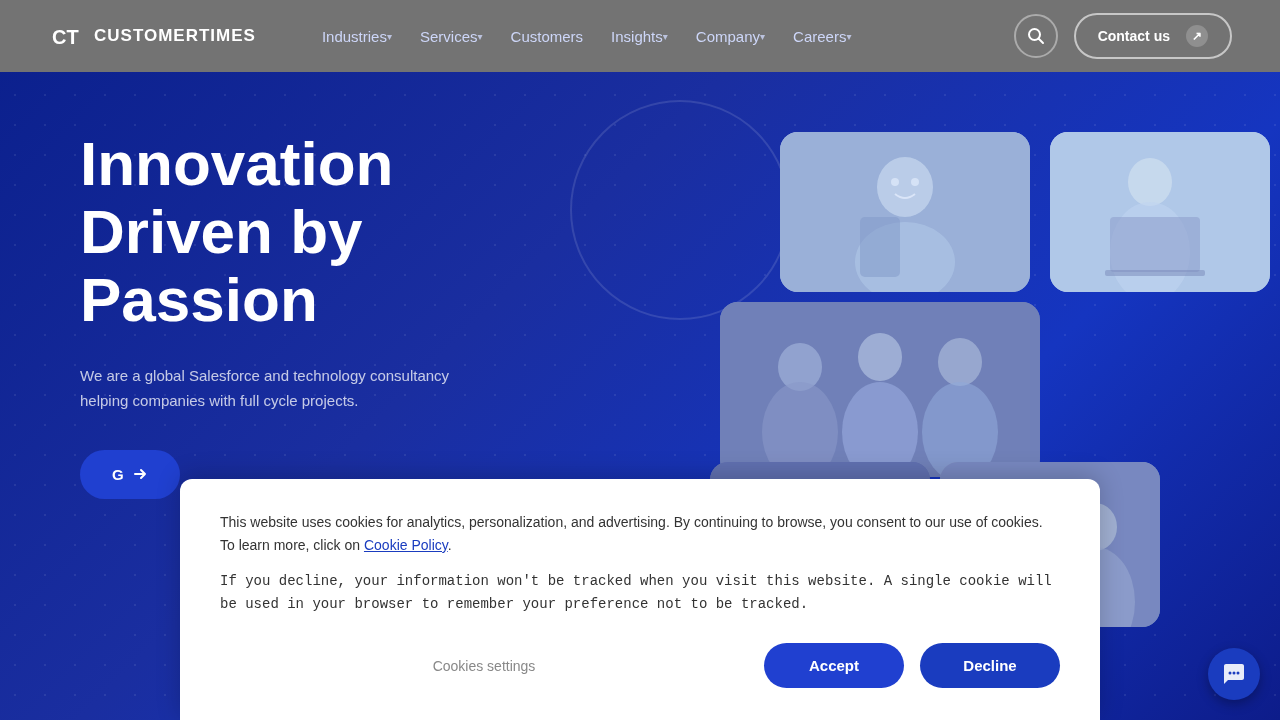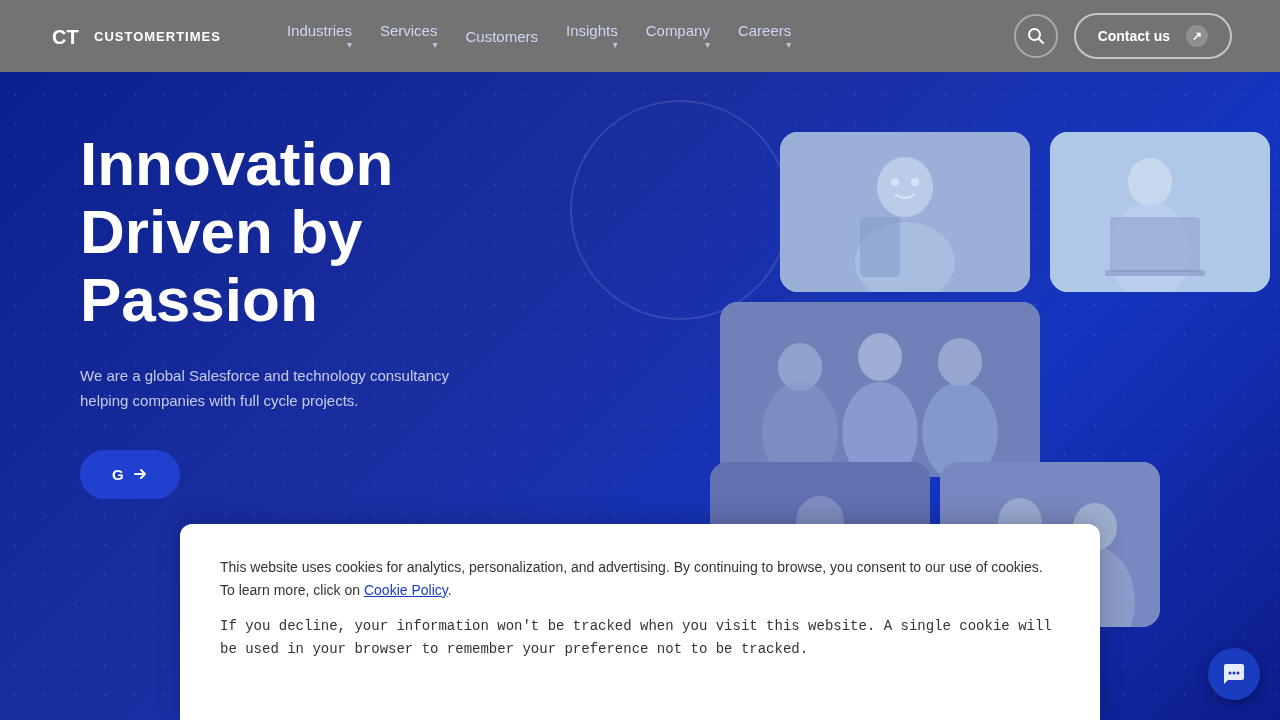--- a/index.html
+++ b/index.html
@@ -32,42 +32,41 @@
       margin-right: 24px;
     }
 
     .logo-icon {
       width: 36px;
       height: 36px;
     }
 
     .logo-text {
       color: #fff;
-      font-size: 13px;
+      font-size: 17px;
       font-weight: 700;
       letter-spacing: 1px;
     }
 
     .nav-items {
       display: flex;
       align-items: center;
       gap: 8px;
       flex: 1;
     }
 
     .nav-item {
       color: #cdd6f8;
       font-size: 15px;
       font-weight: 500;
       padding: 8px 10px;
       cursor: pointer;
       display: flex;
-      align-items: flex-end;
+      align-items: center;
       text-decoration: none;
-      flex-direction: column;
     }
 
     .chevron {
       font-size: 10px;
       opacity: 0.8;
     }
 
     .nav-right {
       display: flex;
       align-items: center;
@@ -461,20 +460,25 @@
     </div>
   </div>
 </section>
 
 <div class="cookie-banner">
   <p class="cookie-text">
     <span>This website uses cookies for analytics, personalization, and advertising. By continuing to browse, you consent to our use of cookies. To learn more, click on</span>
     <a>Cookie Policy</a><span>.</span>
   </p>
   <p class="cookie-text-2">If you decline, your information won't be tracked when you visit this website. A single cookie will be used in your browser to remember your preference not to be tracked.</p>
+  <div class="cookie-actions">
+    <button class="cookies-settings-btn">Cookies settings</button>
+    <button class="accept-btn">Accept</button>
+    <button class="decline-btn">Decline</button>
+  </div>
 </div>
 
 <div class="chat-widget">
   <svg width="24" height="24" viewBox="0 0 24 24" fill="none">
     <path d="M20 2H4C2.9 2 2 2.9 2 4v18l4-4h14c1.1 0 2-.9 2-2V4c0-1.1-.9-2-2-2z" fill="white" opacity="0.9"></path>
     <circle cx="8" cy="11" r="1.5" fill="#1a3cbf"></circle>
     <circle cx="12" cy="11" r="1.5" fill="#1a3cbf"></circle>
     <circle cx="16" cy="11" r="1.5" fill="#1a3cbf"></circle>
   </svg>
 </div>

